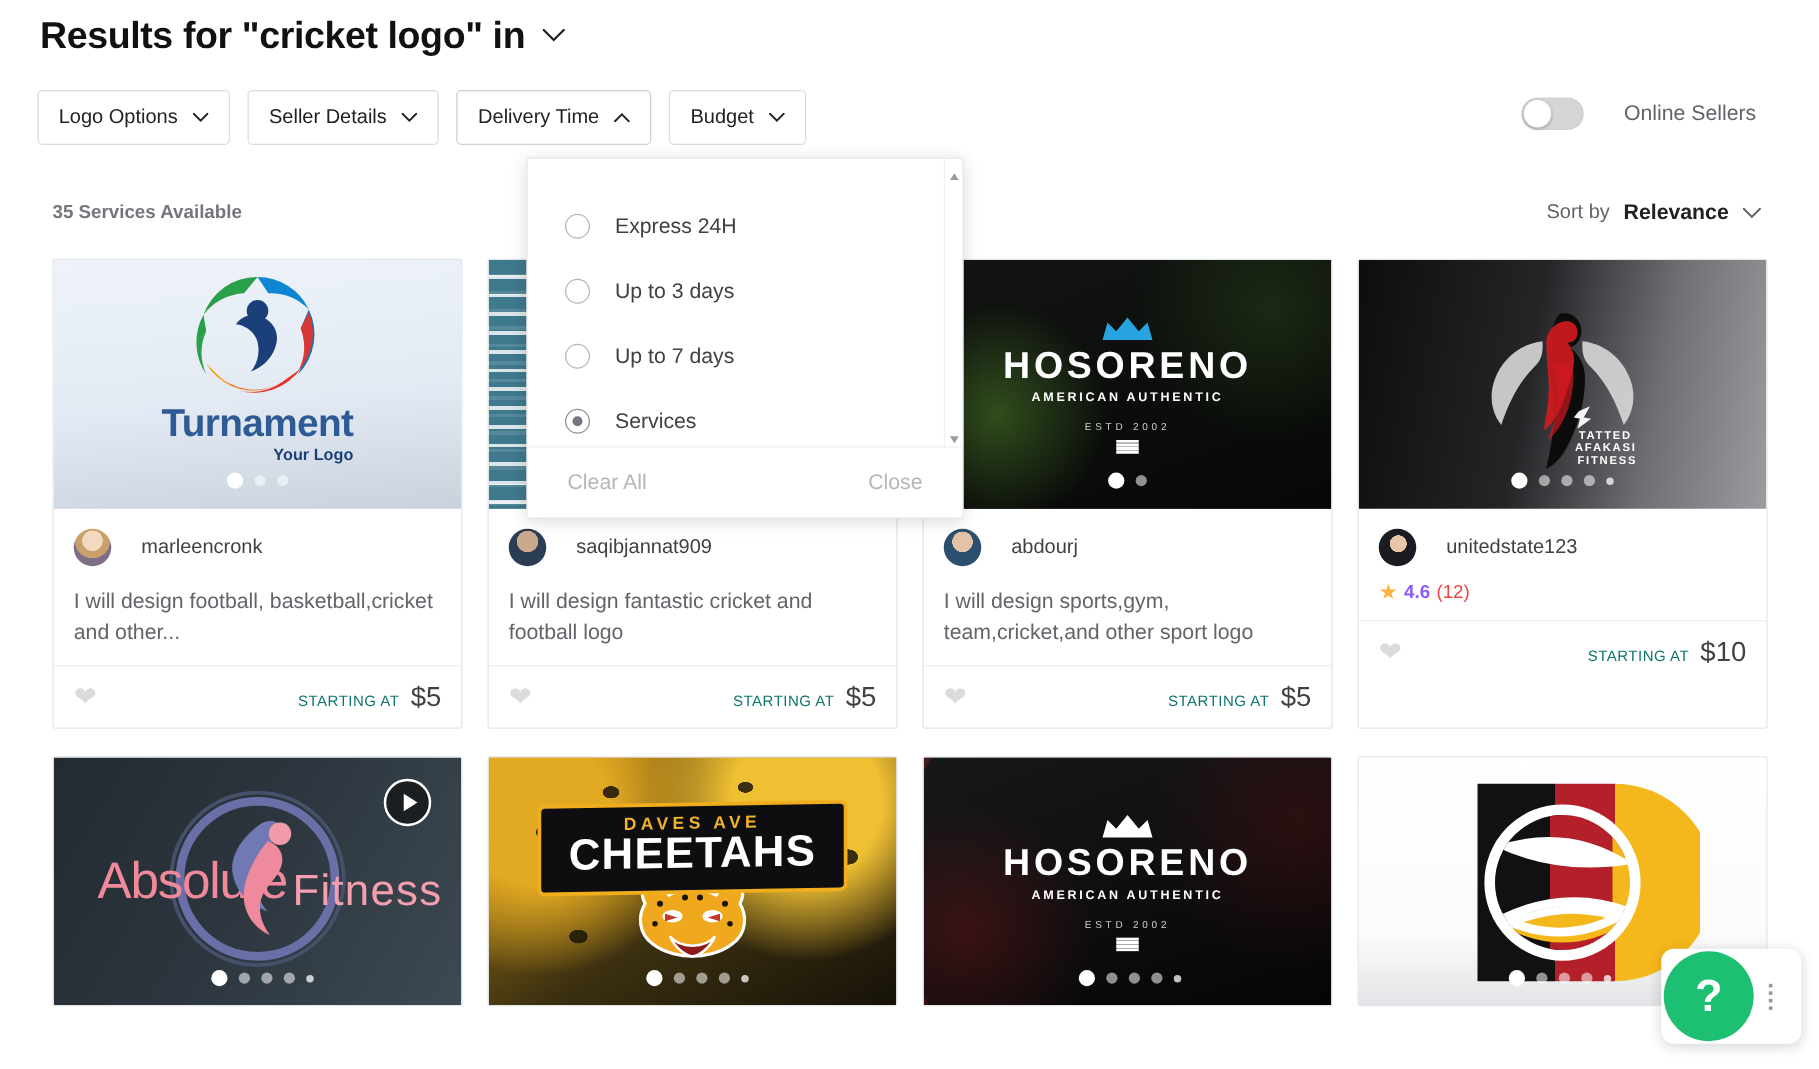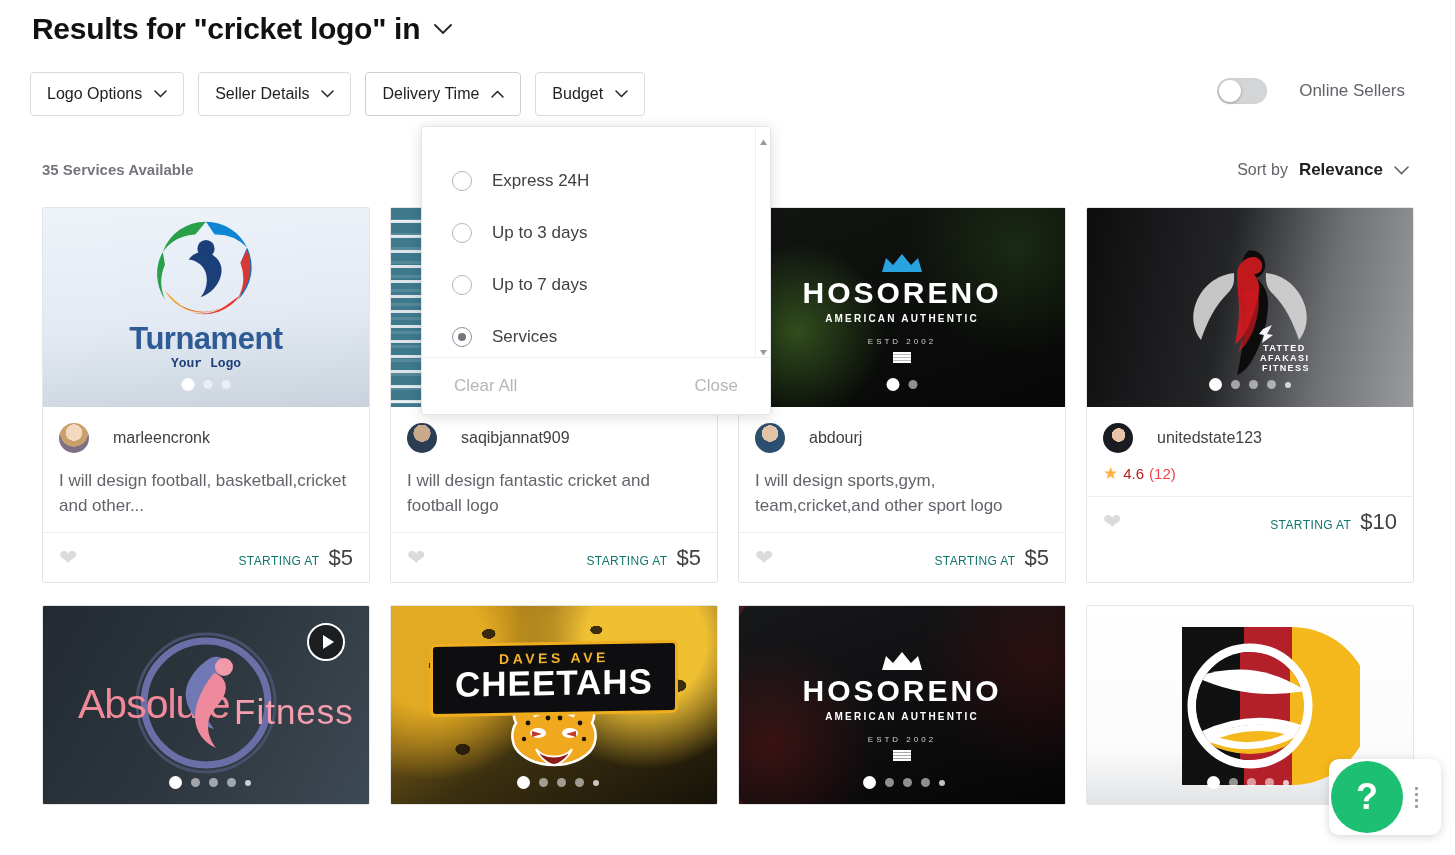--- a/index.html
+++ b/index.html
@@ -174,21 +174,21 @@
     width: 30px; height: 30px; border-radius: 50%;
     flex: 0 0 auto; overflow: hidden; position: relative;
   }
   .seller-name { font-size: 16px; color: #404145; }
   .desc {
     margin-top: 13px; font-size: 17px; line-height: 25px;
     color: #62646a; min-height: 50px;
   }
   .rating { margin-top: 10px; display: flex; align-items: center; gap: 5px; font-size: 15px; }
   .star { color: #ffb33e; font-size: 17px; line-height: 1; }
-  .rv { color: #b91c1c; font-weight: normal; }
+  .rv { color: #8b5cf6; font-weight: bold; }
   .rc { color: #ef4444; }
   .card-foot {
     margin-top: 14px; border-top: 1px solid #efeff0;
     height: 50px; display: flex; align-items: center;
     justify-content: space-between; padding: 0 16px;
   }
   .heart { color: #dadbdd; font-size: 22px; cursor: pointer; line-height: 1; }
   .price { display: flex; align-items: baseline; gap: 9px; }
   .price .sa { font-size: 12px; color: #0f766e; letter-spacing: .4px; }
   .price .pv { font-size: 22px; color: #404145; }
@@ -294,21 +294,21 @@
             <path d="M98 34a42 42 0 0 1-8 44 40 40 0 0 0 2-32z" fill="#e8332a" opacity=".92"></path>
             <path d="M60 8a42 42 0 0 0-40 28 40 40 0 0 1 30-16z" fill="#2aa04a"></path>
             <path d="M20 36a42 42 0 0 0 2 44 40 40 0 0 1 0-32z" fill="#2aa04a"></path>
             <path d="M22 72a42 42 0 0 0 44 20 40 40 0 0 1-34-10z" fill="#f59e0b"></path>
             <path d="M30 80a40 40 0 0 0 44 8 38 38 0 0 1-34 0z" fill="#f0641e"></path>
             <circle cx="60" cy="33" r="8" fill="#1b3f79"></circle>
             <path d="M44 43c8 1 14 6 16 13 2 8 0 16-5 22 9-3 17-11 19-21 2-9-3-17-12-20-6-2-13-1-18 6z" fill="#1b3f79"></path>
           </svg>
           <div style="margin-top:2px;text-align:center;">
             <div style="font-size:31px;font-weight:bold;color:#2e5a96;letter-spacing:-.5px;line-height:1;">Turnament</div>
-            <div style="font-size:13px;font-weight:bold;color:#1b3f79;text-align:center;margin-top:2px;font-family:Liberation Mono, monospace;">Your Logo</div>
+            <div style="font-size:13px;font-weight:bold;color:#1b3f79;text-align:right;margin-top:2px;">Your Logo</div>
           </div>
         </div>
         <div class="dots">
           <span class="dot cur"></span>
           <span class="dot"></span>
           <span class="dot"></span>
         </div>
       </div>
       <div class="card-body">
         <div class="seller">

